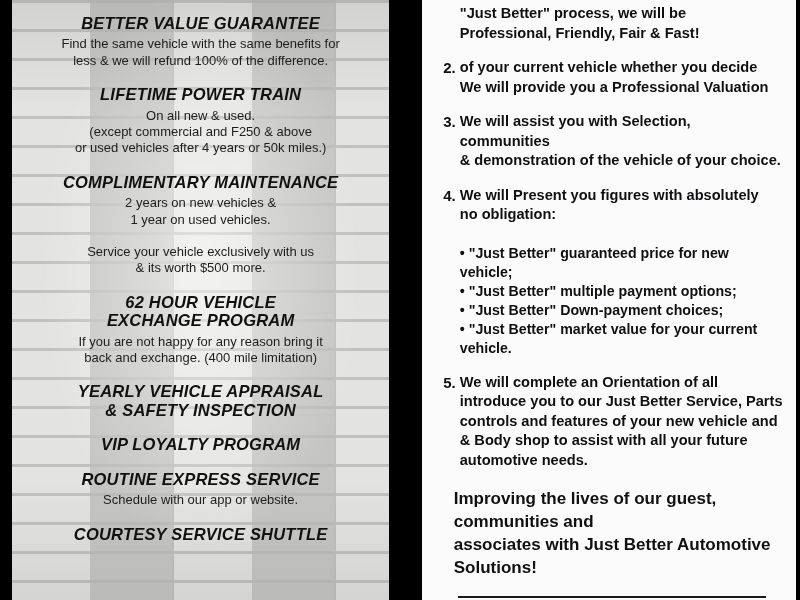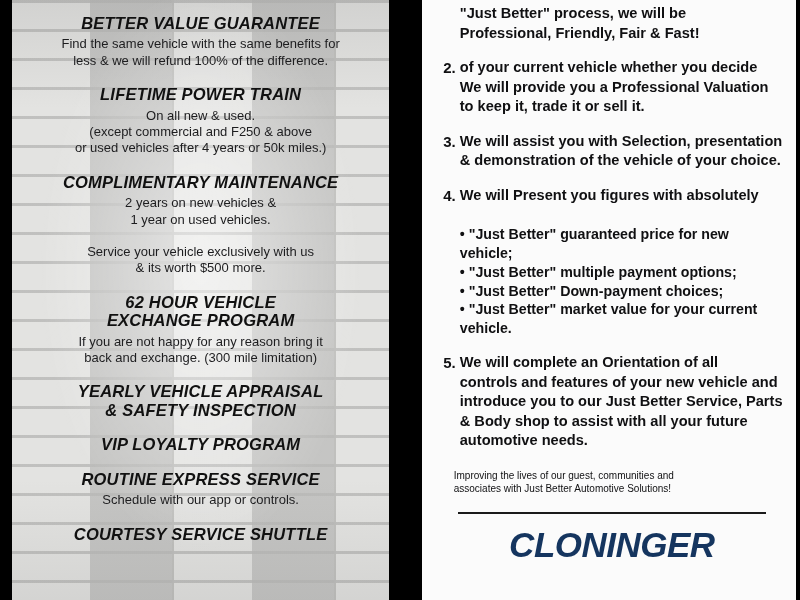--- a/index.html
+++ b/index.html
@@ -130,22 +130,22 @@
     margin: 1px 0 0 6px;
   }
   .bullets .bl {
     display: block;
     font-weight: bold;
     font-size: 14.2px;
     line-height: 1.33;
   }
   .closing {
     margin: 18px 0 0 14px;
-    font-size: 10px;
-    font-weight: normal;
+    font-size: 17px;
+    font-weight: bold;
     line-height: 1.34;
   }
   .closing .ln { display: block; }
   .hr {
     margin: 16px 18px 0 18px;
     border-top: 2px solid #1a1a1a;
   }
   
   .logo-wrap {
     margin-top: 14px;
@@ -204,35 +204,35 @@
 
       <div class="blk">
         <div class="blk-line">Service your vehicle exclusively with us</div>
         <div class="blk-line">&amp; its worth $500 more.</div>
       </div>
 
       <div class="blk">
         <div class="blk-head" style="white-space:pre-line">62 HOUR VEHICLE
 EXCHANGE PROGRAM</div>
         <div class="blk-line">If you are not happy for any reason bring it</div>
-        <div class="blk-line">back and exchange. (300 mile limitation)</div>
+        <div class="blk-line">back and exchange. (400 mile limitation)</div>
       </div>
 
       <div class="blk">
         <div class="blk-head" style="white-space:pre-line">YEARLY VEHICLE APPRAISAL
 &amp; SAFETY INSPECTION</div>
       </div>
 
       <div class="blk">
         <div class="blk-head">VIP LOYALTY PROGRAM</div>
       </div>
 
       <div class="blk">
         <div class="blk-head">ROUTINE EXPRESS SERVICE</div>
-        <div class="blk-line">Schedule with our app or controls.</div>
+        <div class="blk-line">Schedule with our app or website.</div>
       </div>
 
       <div class="blk">
         <div class="blk-head">COURTESY SERVICE SHUTTLE</div>
       </div>
     </div>
   </div>
 
   <div class="gap"></div>
 
@@ -246,51 +246,51 @@
           <span class="ln">"Just Better" process, we will be</span>
           <span class="ln">Professional, Friendly, Fair &amp; Fast!</span>
         </div>
       </div>
 
       <div class="item">
         <div class="item-num">2.</div>
         <div class="item-body">
           <span class="ln">of your current vehicle whether you decide</span>
           <span class="ln">We will provide you a Professional Valuation</span>
-          <span class="ln">to keep it, trade it or sell it.</span>
         </div>
       </div>
 
       <div class="item">
         <div class="item-num">3.</div>
         <div class="item-body">
-          <span class="ln">We will assist you with Selection, presentation</span>
+          <span class="ln">We will assist you with Selection, communities</span>
           <span class="ln">&amp; demonstration of the vehicle of your choice.</span>
         </div>
       </div>
 
       <div class="item">
         <div class="item-num">4.</div>
         <div class="item-body">
           <span class="ln">We will Present you figures with absolutely</span>
+          <span class="ln">no obligation:</span>
           <span class="bullets">
             <span class="bl">• "Just Better" guaranteed price for new vehicle;</span>
             <span class="bl">• "Just Better" multiple payment options;</span>
             <span class="bl">• "Just Better" Down-payment choices;</span>
             <span class="bl">• "Just Better" market value for your current vehicle.</span>
           </span>
         </div>
       </div>
 
       <div class="item">
         <div class="item-num">5.</div>
         <div class="item-body">
           <span class="ln">We will complete an Orientation of all</span>
+          <span class="ln">introduce you to our Just Better Service, Parts</span>
           <span class="ln">controls and features of your new vehicle and</span>
-          <span class="ln">introduce you to our Just Better Service, Parts</span>
           <span class="ln">&amp; Body shop to assist  with all your future</span>
           <span class="ln">automotive needs.</span>
         </div>
       </div>
 
       <div class="closing">
         <span class="ln">Improving the lives of our guest, communities and</span>
         <span class="ln">associates with Just Better Automotive Solutions!</span>
       </div>
 

